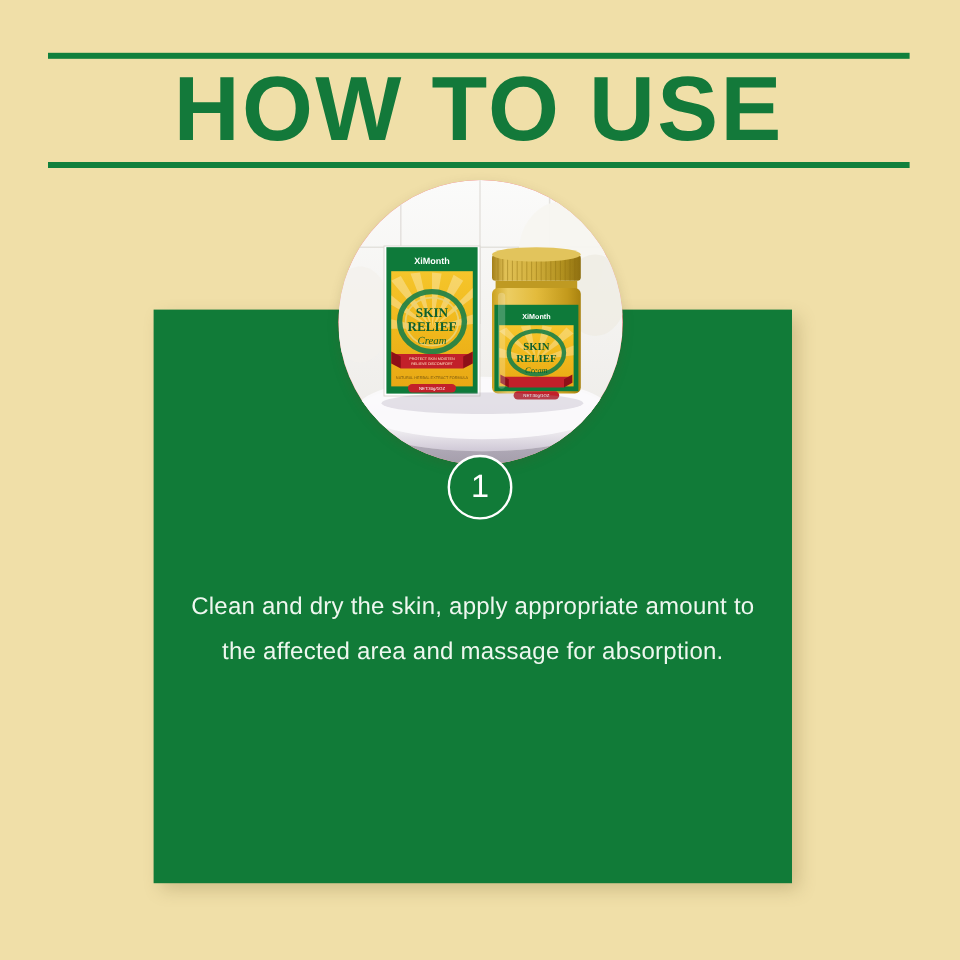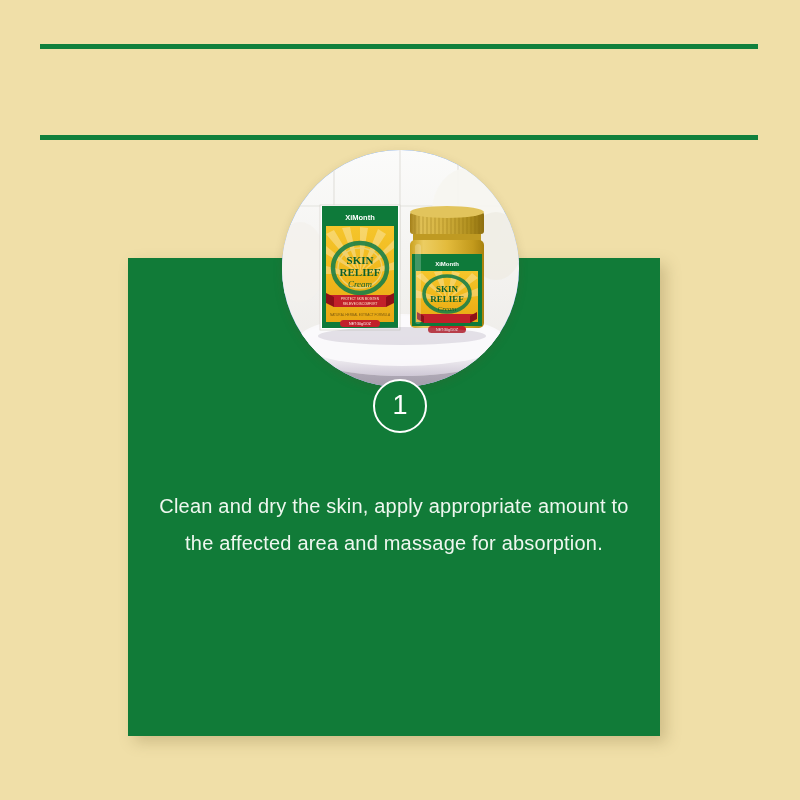--- a/index.html
+++ b/index.html
@@ -78,21 +78,21 @@
 
   
   #product-photo {
     position: absolute;
     left: 282px;
     top: 150px;
     width: 237px;
     height: 237px;
     border-radius: 50%;
     overflow: hidden;
-    background: #3b82f6;
+    background: #ef4444;
     box-shadow: 0 3px 10px rgba(90,80,40,0.18);
   }
   #photo-svg { display: block; width: 237px; height: 237px; }
 
   
   #step-badge {
     position: absolute;
     left: 373px;
     top: 379px;
     width: 54px;
@@ -107,20 +107,21 @@
     font-weight: 400;
     line-height: 49px;
     text-align: center;
   }
 </style>
 </head>
 <body>
 
 <div id="header-block">
   <div class="rule" id="rule-top"></div>
+  <div id="page-title">HOW TO USE</div>
   <div class="rule" id="rule-bottom"></div>
 </div>
 
 <div id="green-panel"></div>
 
 <div id="product-photo">
   <svg id="photo-svg" viewBox="0 0 237 237" xmlns="http://www.w3.org/2000/svg">
     <defs>
       <linearGradient id="wallG" x1="0" y1="0" x2="0" y2="1">
         <stop offset="0%" stop-color="#fbfbfa"></stop>

